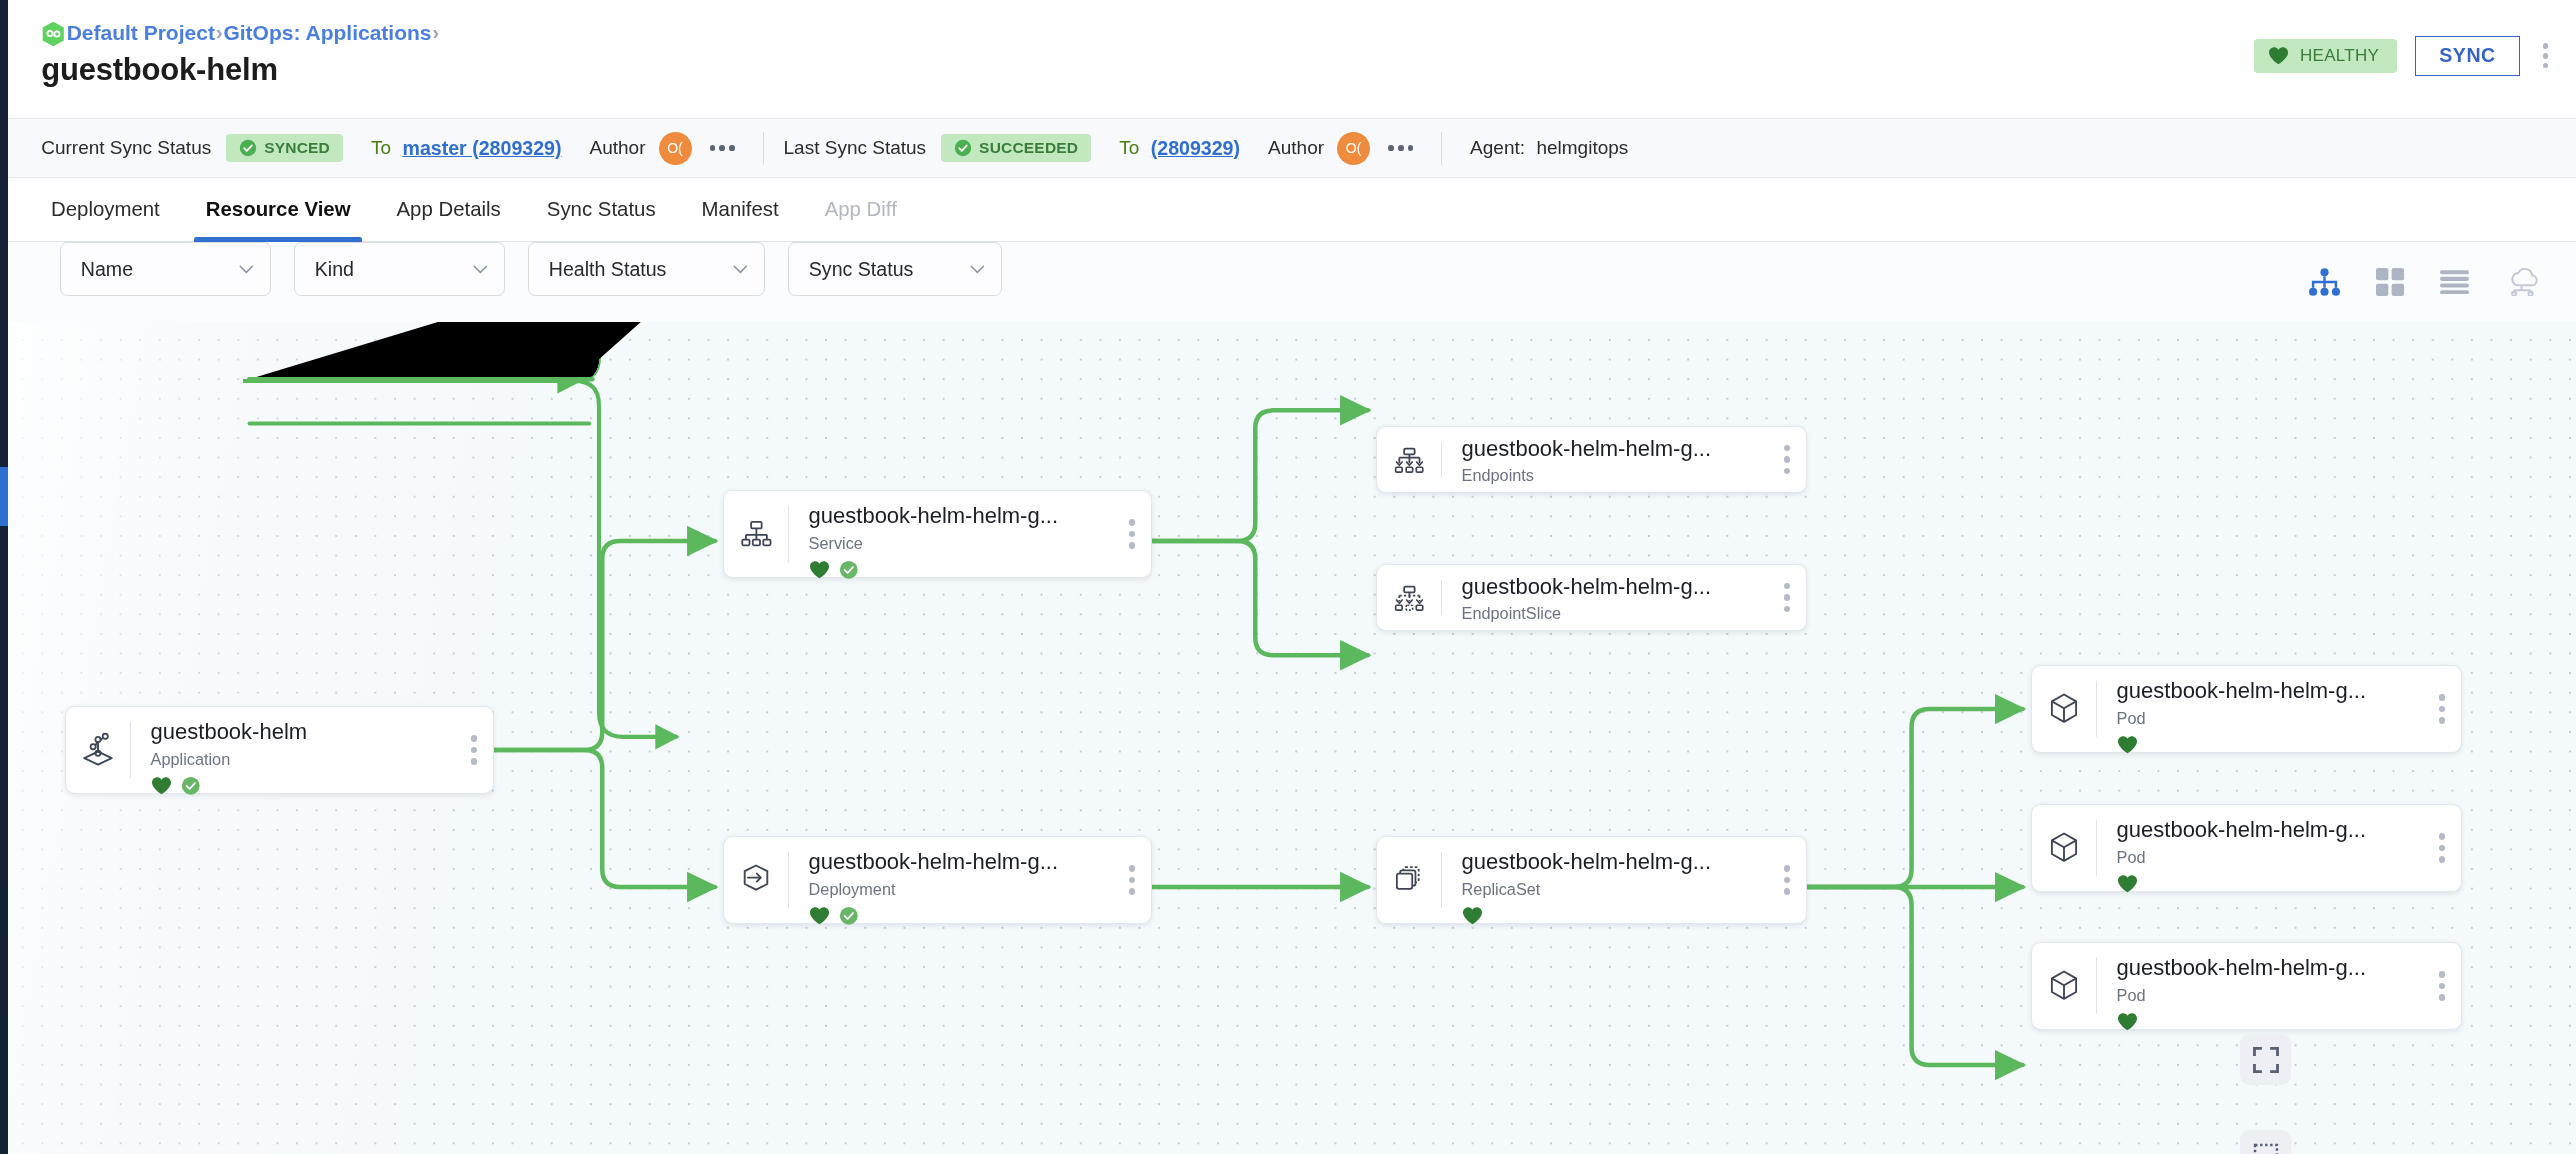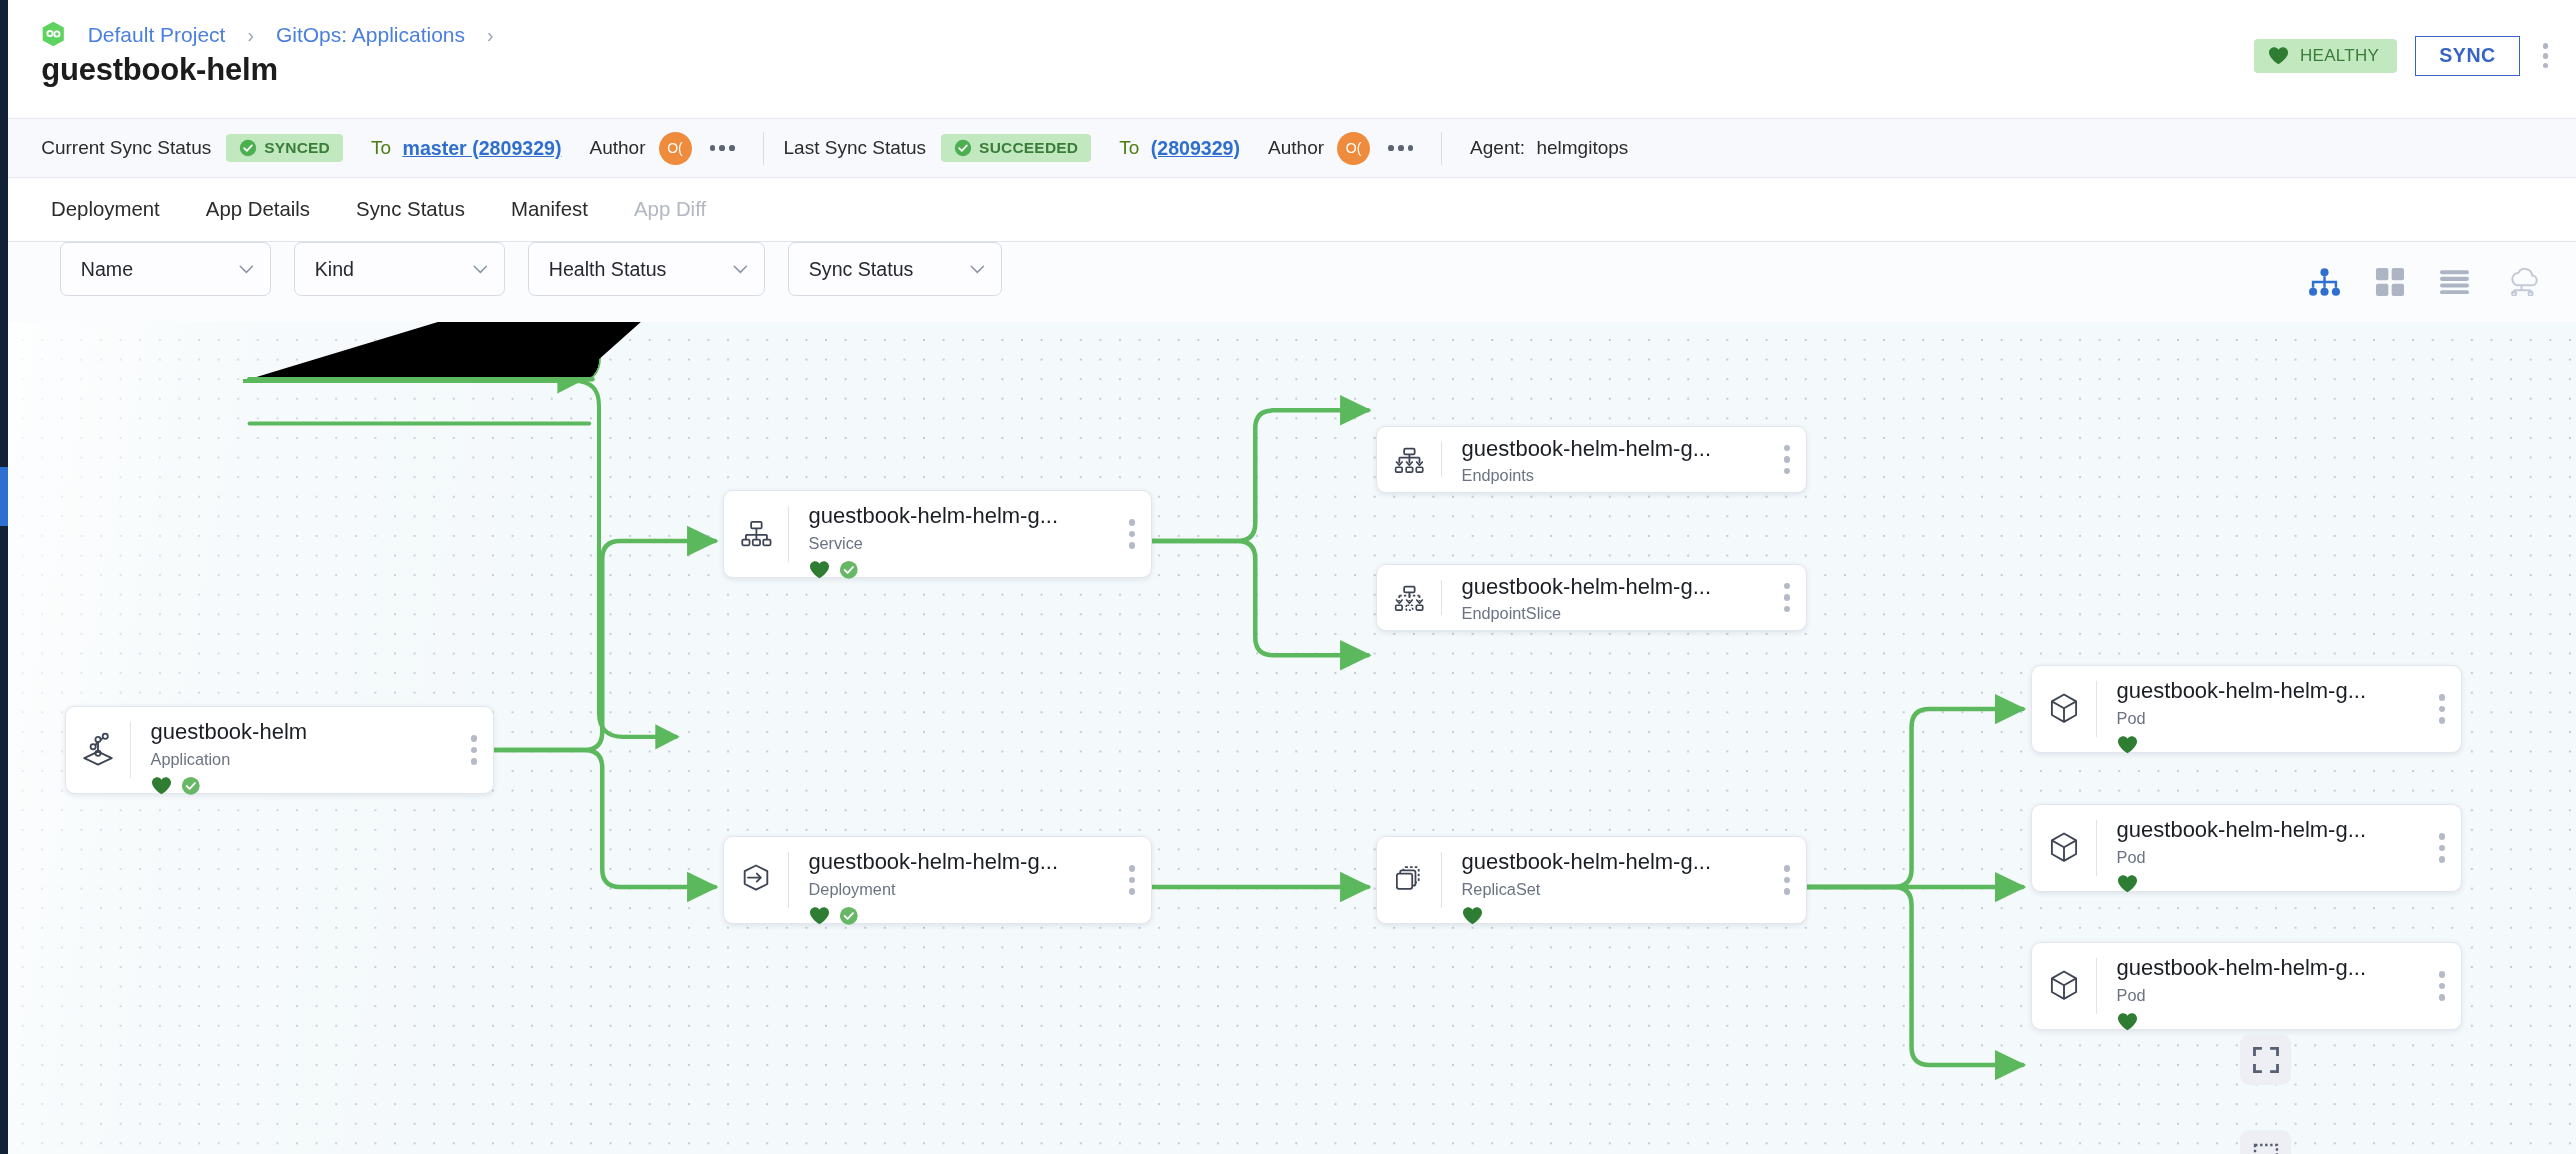--- a/index.html
+++ b/index.html
@@ -21,22 +21,23 @@
     background: #2f6fd0;
   }
 
   
   .header {
     position: absolute; left: 8.2px; top: 0; width: 2568px; height: 118px;
     background: #ffffff;
   }
   .breadcrumb {
     position: absolute; left: 33px; top: 21px;
-    display: flex; align-items: flex-end; gap: 22px;
+    display: flex; align-items: flex-start; gap: 1px;
     font-size: 21px;
+    font-weight: bold;
   }
   .bc-logo { width: 24.5px; height: 26px; display: block; }
   .bc-link { color: #4a7fe0; text-decoration: none; white-space: nowrap; }
   .bc-sep { color: #98a4b5; font-size: 19.6px; }
   .page-title {
     position: absolute; left: 33px; top: 52px;
     font-size: 31px; font-weight: bold; color: #1c1c1c; letter-spacing: -0.2px;
   }
   .header-right {
     position: absolute; right: 23px; top: 36px;
@@ -253,20 +254,21 @@
       </div>
 
     <div class="vdiv"></div>
 
     <span class="st-agent">Agent:</span>
     <span class="st-agent" style="margin-left:11.4px">helmgitops</span>
   </div>
 
   <div class="tabs">
     <div class="tab">Deployment</div>
+    <div class="tab active">Resource View</div>
     <div class="tab">App Details</div>
     <div class="tab">Sync Status</div>
     <div class="tab">Manifest</div>
     <div class="tab disabled">App Diff</div>
   </div>
 
   <div class="filterbar">
     <div class="select">
       <span class="sv">Name</span>
       <svg class="chev" viewBox="0 0 18 11">

